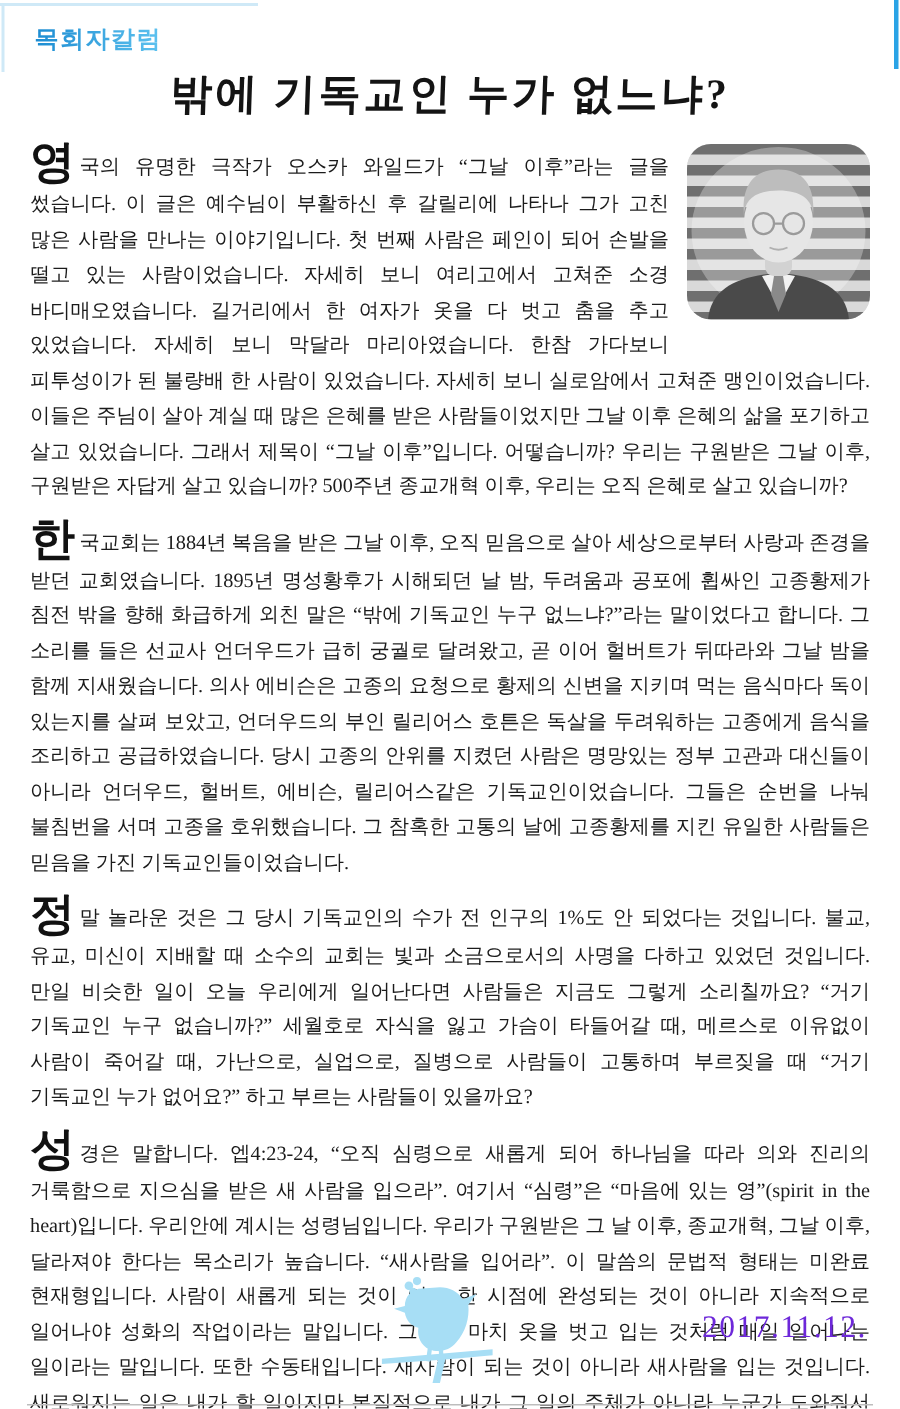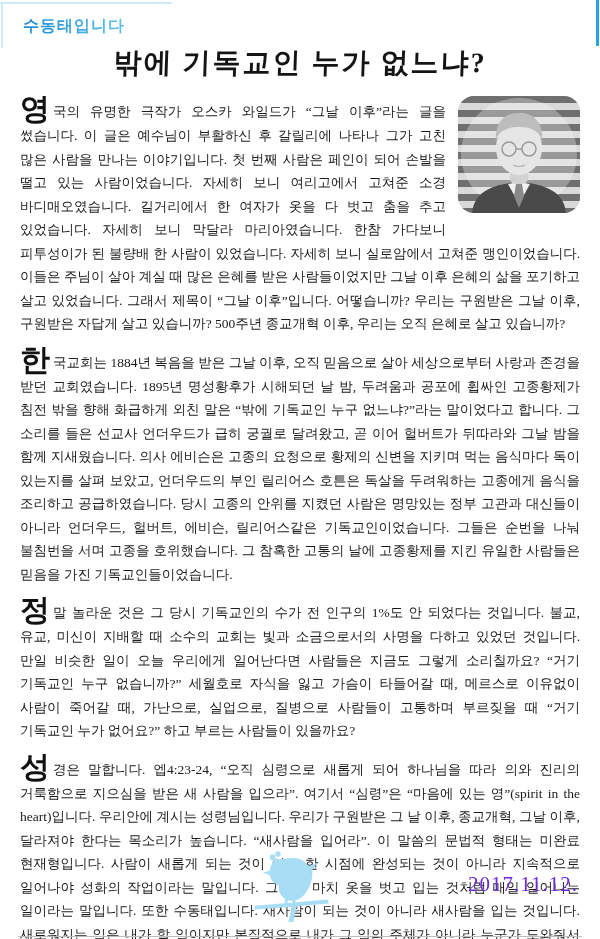--- a/index.html
+++ b/index.html
@@ -48,21 +48,21 @@
     font-size:21px; color:#6d28d9; letter-spacing:1px;
   }
 </style>
 </head>
 <body>
 
 <div class="top-line"></div>
 <div class="left-accent"></div>
 <div class="right-accent"></div>
 
-<div class="column-label">수동태입니다</div>
+<div class="column-label">목회자칼럼</div>
 
 <div class="title">밖에 기독교인 누가 없느냐?</div>
 
 <div class="article">
   <p>
     <span class="photo"><svg width="122" height="117" viewBox="0 0 122 117" xmlns="http://www.w3.org/2000/svg">
       <rect x="0" y="0" width="122" height="117" fill="#d9d9d9"></rect>
       <g fill="#6f6f6f">
         <rect y="0" width="122" height="7"></rect>
             <rect y="14" width="122" height="7"></rect>

